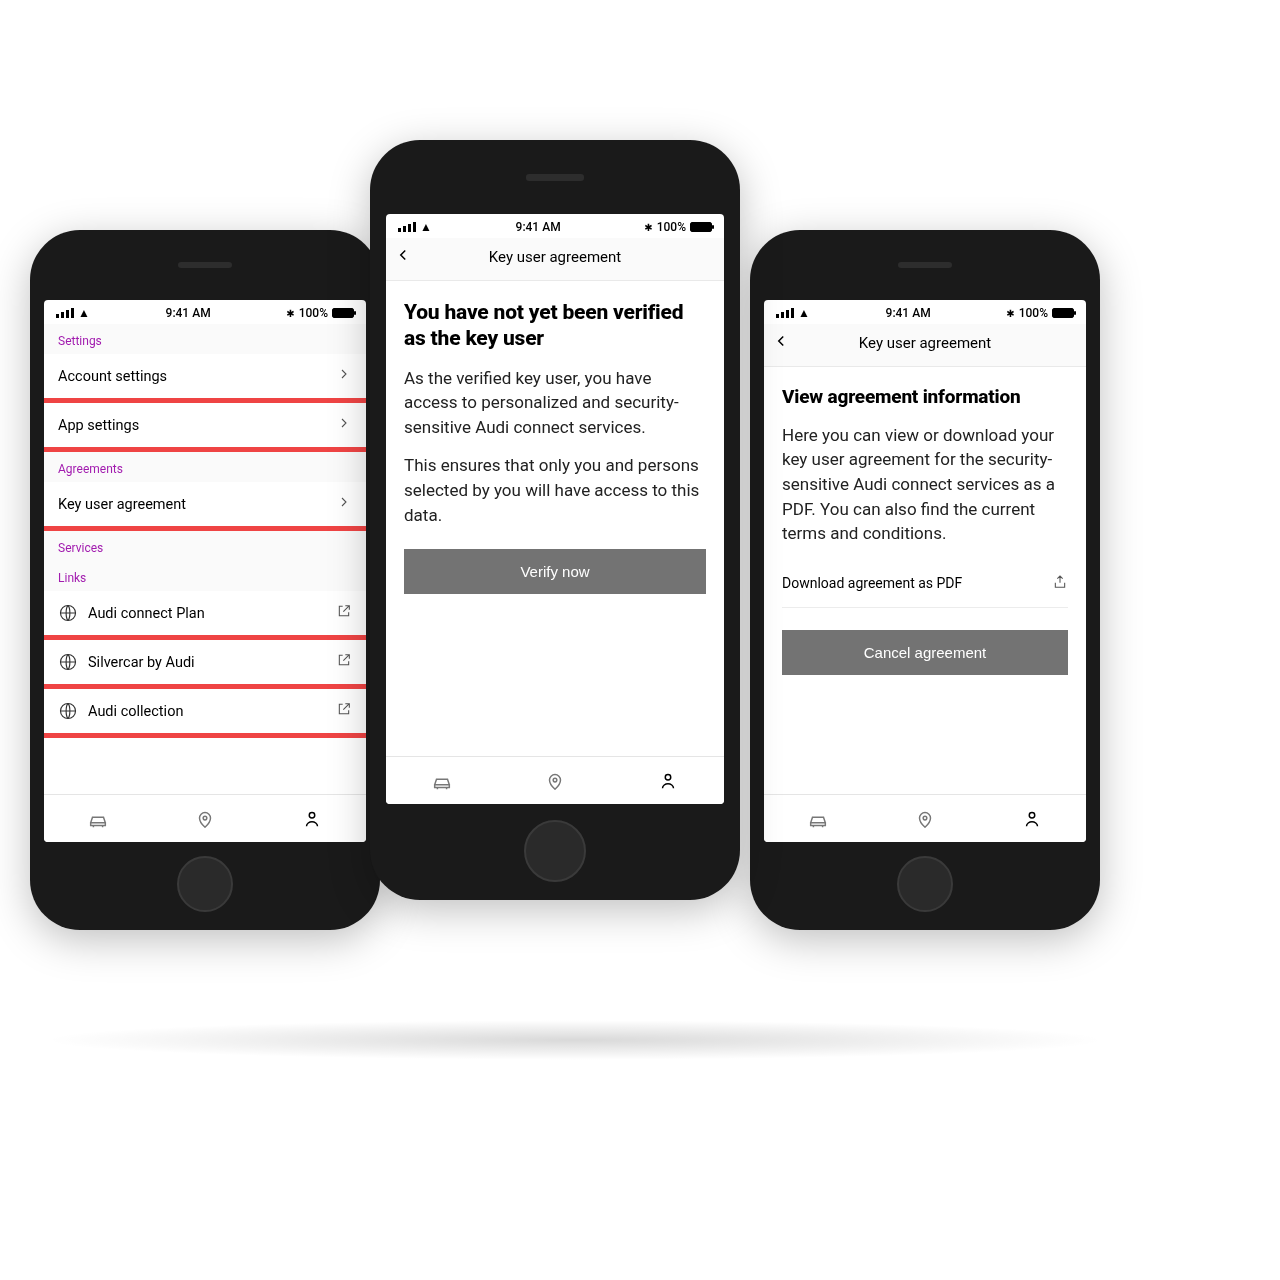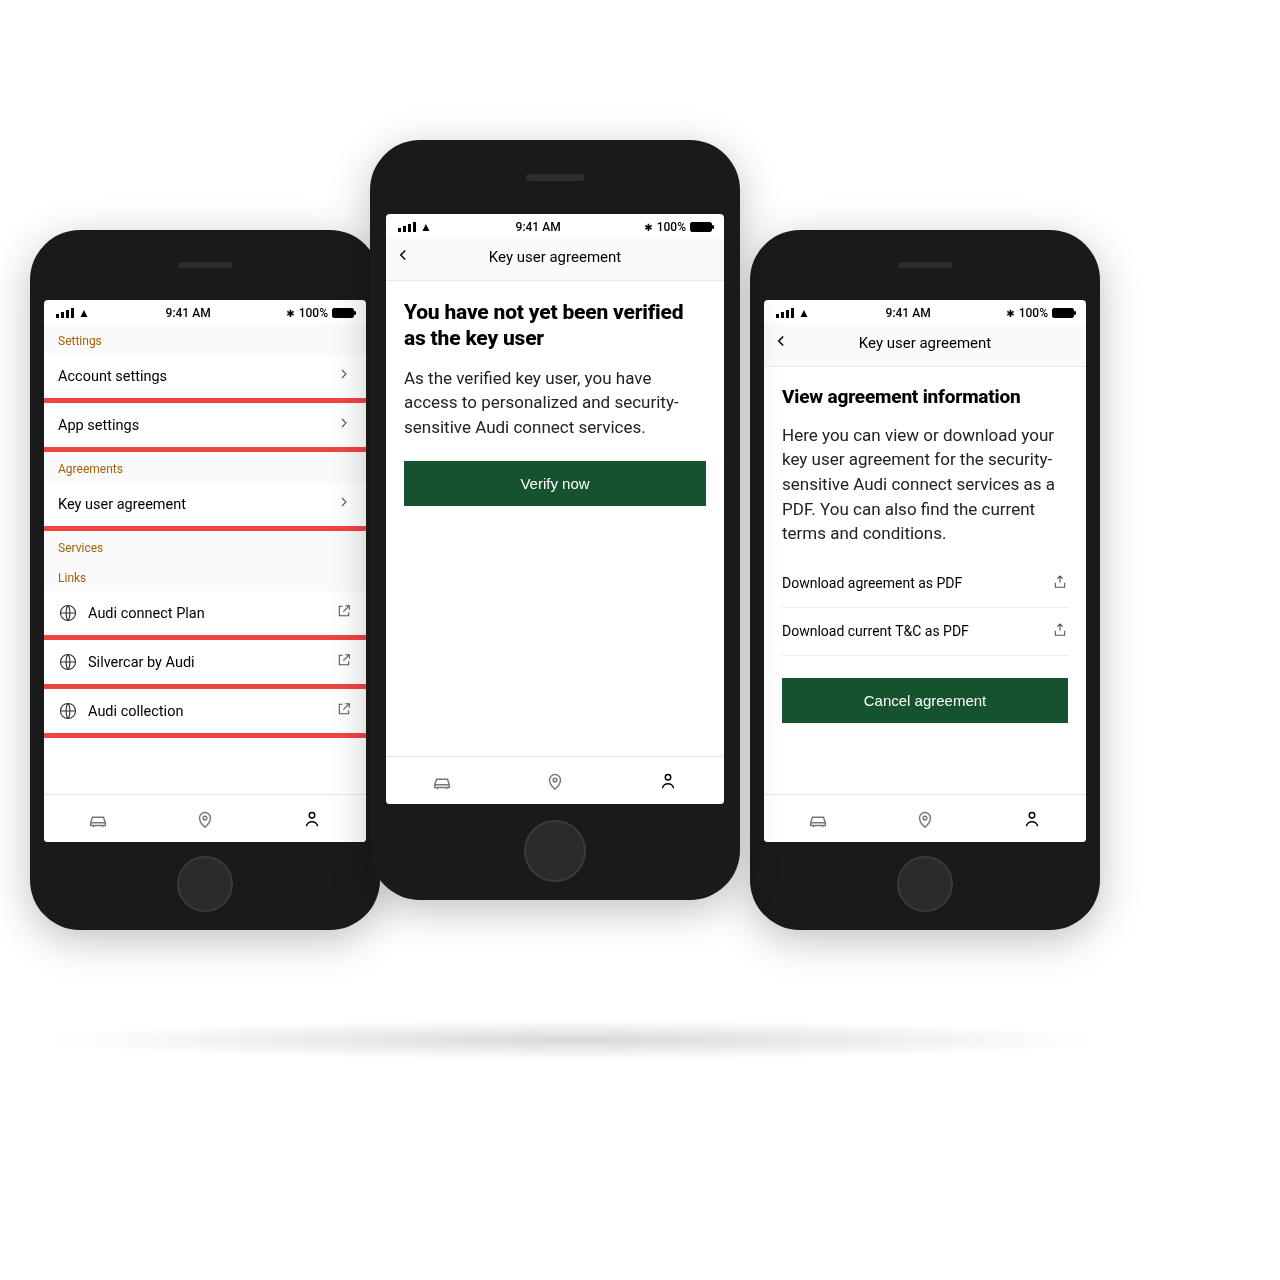--- a/index.html
+++ b/index.html
@@ -86,30 +86,30 @@
   }
   .navhdr .back svg{width:18px;height:18px;stroke:#000;}
   .navhdr .title { font-size:15px; font-weight:400; }
 
   .content { padding:18px 18px 9px 18px; }
   .h1 { font-size:21px; font-weight:800; line-height:1.25; margin-bottom:14px; letter-spacing:-0.2px;}
   .phone.left .h1, .phone.right .h1 { font-size:19px; }
   .para { font-size:17px; line-height:1.45; color:#222; margin-bottom:14px;}
   .btn {
     display:block; width:100%;
-    background:#14532d; color:#fff;
+    background:#737373; color:#fff;
     text-align:center;
     padding:14px 0;
     font-size:15px;
     margin-top:22px;
     border:none;
   }
 
   
-  .sect-label { font-size:12px; color:#a16207; padding:10px 14px 6px 14px; background:#fafafa;}
+  .sect-label { font-size:12px; color:#a21caf; padding:10px 14px 6px 14px; background:#fafafa;}
   .row {
     display:flex; align-items:center; justify-content:space-between;
     padding:12px 14px;
     border-bottom:5px solid #ef4444;
     font-size:14.5px;
     background:#fff;
   }
   .row .lead { display:flex; align-items:center; gap:10px;}
   .globe { width:20px; height:20px; }
   .globe svg{width:20px;height:20px;stroke:#333;fill:none;stroke-width:1.4;}
@@ -279,20 +279,21 @@
       <div class="navhdr">
         <span class="back"><svg viewBox="0 0 24 24" fill="none" stroke-width="2">
               <polyline points="15 6 9 12 15 18"></polyline>
             </svg></span>
         <span class="title">Key user agreement</span>
       </div>
 
       <div class="content">
         <div class="h1">You have not yet been verified as the key user</div>
         <div class="para">As the verified key user, you have access to personalized and security-sensitive Audi connect services.</div>
+        <div class="para">This ensures that only you and persons selected by you will have access to this data.</div>
         <button class="btn">Verify now</button>
       </div>
 
       <div class="tabbar">
         <div class="tab">
             <svg viewBox="0 0 24 24">
               <path d="M4 16l2-6h12l2 6M4 16h16v3H4zM7 19v2M17 19v2"></path>
             </svg>
           </div>
         <div class="tab">
@@ -344,26 +345,20 @@
       <div class="content">
         <div class="h1">View agreement information</div>
         <div class="para">Here you can view or download your key user agreement for the security-sensitive Audi connect services as a PDF. You can also find the current terms and conditions.</div>
 
         <div class="dlrow">
           <span>Download agreement as PDF</span>
           <span class="share"><svg viewBox="0 0 24 24">
                 <path d="M12 3v10M8 7l4-4 4 4M5 13v7h14v-7"></path>
               </svg></span>
         </div>
-        <div class="dlrow">
-          <span>Download current T&amp;C as PDF</span>
-          <span class="share"><svg viewBox="0 0 24 24">
-                <path d="M12 3v10M8 7l4-4 4 4M5 13v7h14v-7"></path>
-              </svg></span>
-        </div>
 
         <button class="btn">Cancel agreement</button>
       </div>
 
       <div class="tabbar">
         <div class="tab">
             <svg viewBox="0 0 24 24">
               <path d="M4 16l2-6h12l2 6M4 16h16v3H4zM7 19v2M17 19v2"></path>
             </svg>
           </div>

